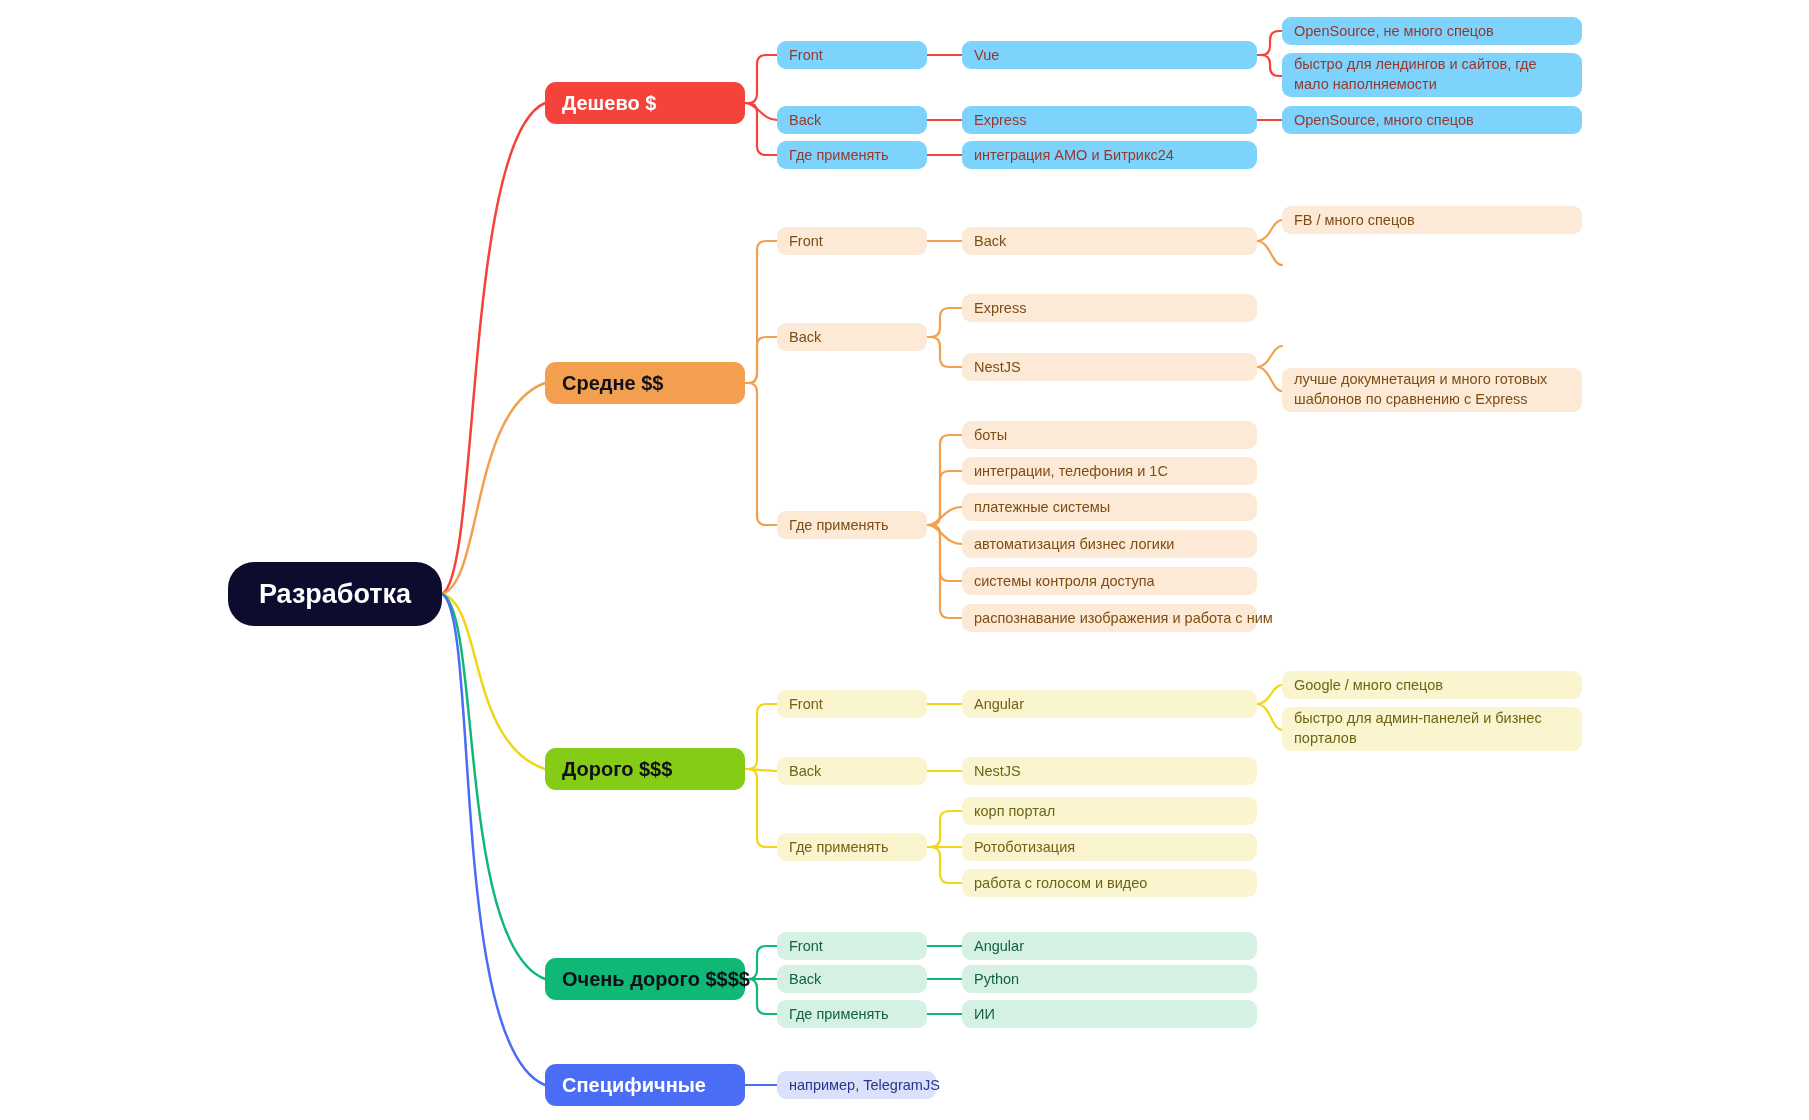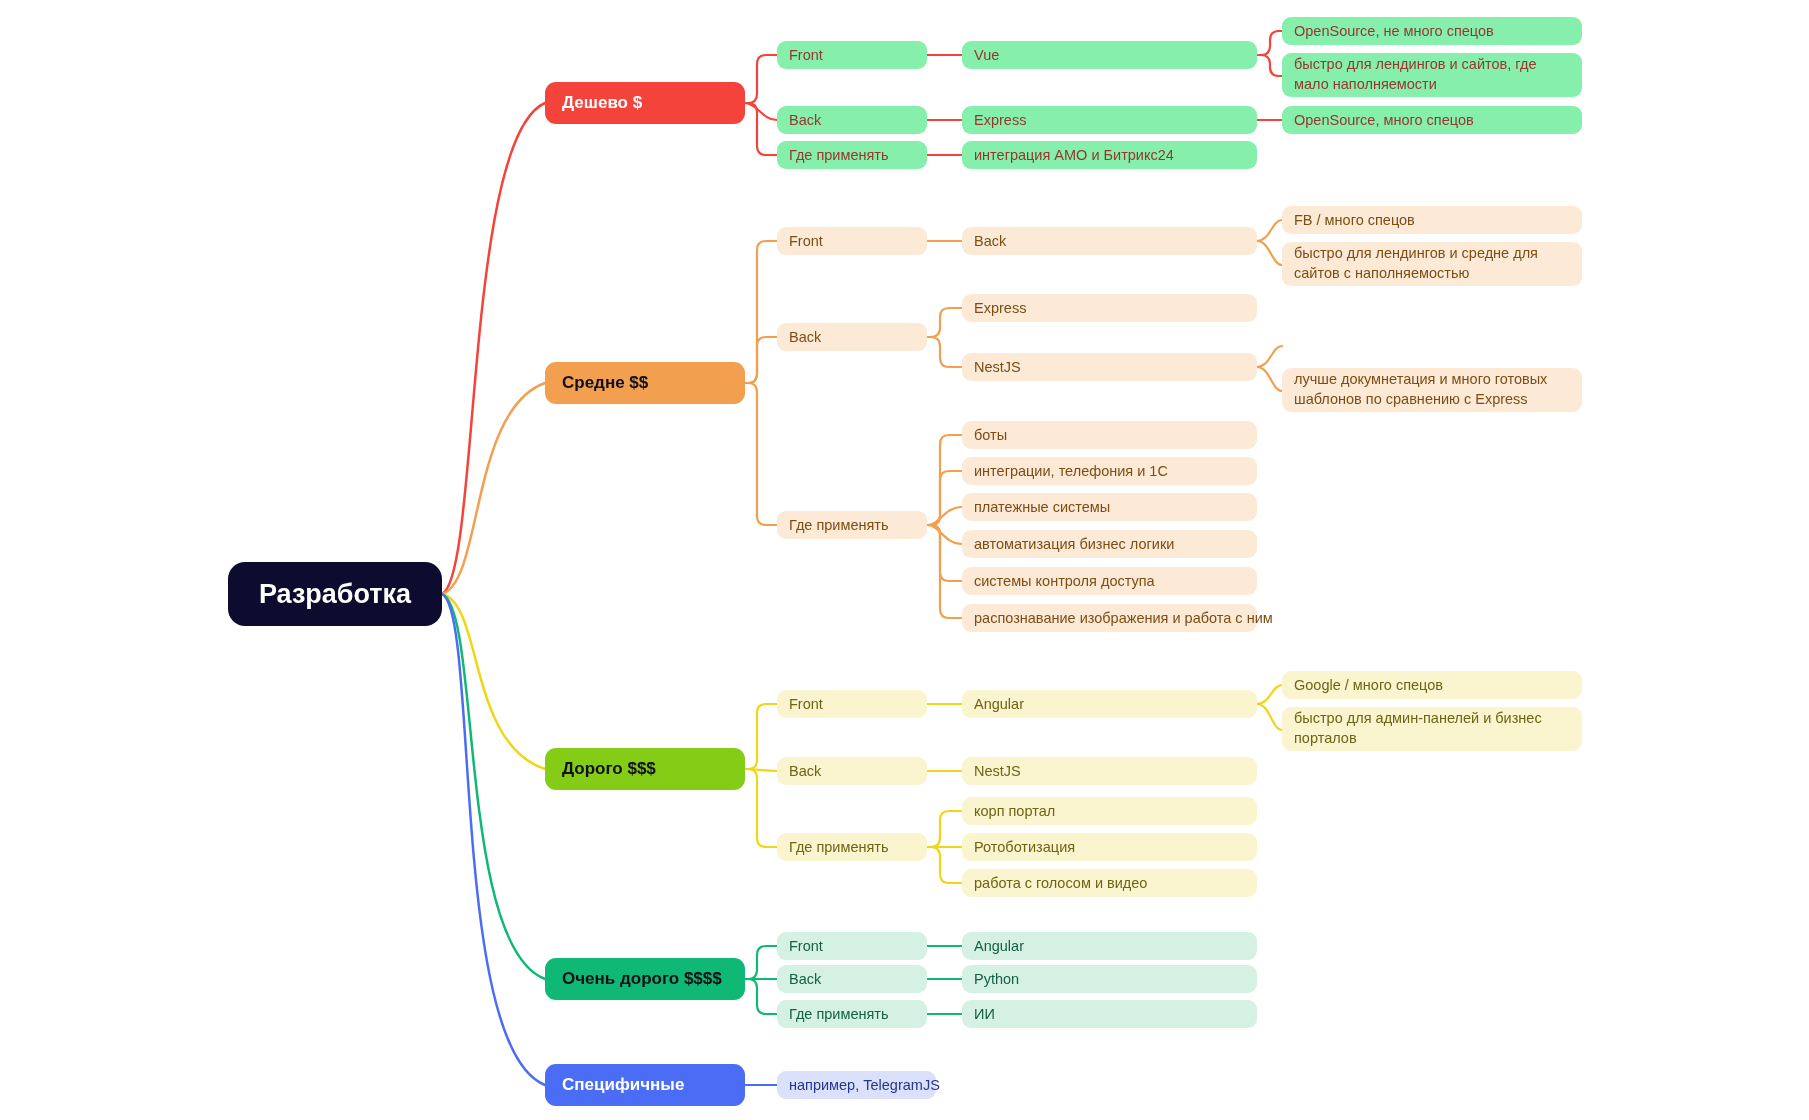--- a/index.html
+++ b/index.html
@@ -19,40 +19,40 @@
     border-radius:9px;
     font-size:14.5px;
     padding:0 12px;
     white-space:nowrap;
   }
   .root{
     left:228px;top:562px;width:214px;height:64px;
     background:#0e0c2e;color:#ffffff;
     font-size:27px;font-weight:bold;
     justify-content:center;
-    border-radius:17px;
+    border-radius:26px;
   }
   .branch{
     left:545px;width:200px;height:42px;
-    font-size:17px;font-weight:bold;
+    font-size:20px;font-weight:bold;
     padding:0 17px;border-radius:11px;
   }
   .l2{left:777px;width:150px;height:28px;}
   .l3{left:962px;width:295px;height:28px;}
   .l4{left:1282px;width:300px;height:28px;}
   .l4.tall{height:44px;white-space:normal;line-height:1.35;padding:4px 12px;}
   .w159{width:159px;}
 
   .red.solid{background:#f4433a;color:#ffffff;}
   .orange.solid{background:#f2a050;color:#111019;}
   .yellow.solid{background:#84cc16;color:#111019;}
   .green.solid{background:#0fb975;color:#111019;}
   .blue.solid{background:#4b6cf5;color:#ffffff;}
 
-  .red.light{background:#86efac;color:#93392e;}
+  .red.light{background:#7dd3fc;color:#93392e;}
   .orange.light{background:#fcead7;color:#7d4d14;}
   .yellow.light{background:#faf4cf;color:#6f6414;}
   .green.light{background:#d5f1e3;color:#136148;}
   .blue.light{background:#dce1fb;color:#24368f;}
 
   path{fill:none;stroke-linecap:round;stroke-linejoin:round;}
   .stroke-red{stroke:#f4433a;}
   .stroke-orange{stroke:#f2a050;}
   .stroke-yellow{stroke:#f0d616;}
   .stroke-green{stroke:#0fb975;}
@@ -151,21 +151,20 @@
   <div class="node l3 orange light" style="top:227px">Back</div>
   <div class="node l3 orange light" style="top:294px">Express</div>
   <div class="node l3 orange light" style="top:353px">NestJS</div>
   <div class="node l3 orange light" style="top:421px">боты</div>
   <div class="node l3 orange light" style="top:457px">интеграции, телефония и 1С</div>
   <div class="node l3 orange light" style="top:493px">платежные системы</div>
   <div class="node l3 orange light" style="top:530px">автоматизация бизнес логики</div>
   <div class="node l3 orange light" style="top:567px">системы контроля доступа</div>
   <div class="node l3 orange light" style="top:604px">распознавание изображения и работа с ним</div>
   <div class="node l4 orange light" style="top:206px">FB / много спецов</div>
-  <div class="node l4 tall orange light" style="top:242px">быстро для лендингов и средне для сайтов с наполняемостью</div>
   <div class="node l4 tall orange light" style="top:368px">лучше докумнетация и много готовых шаблонов по сравнению с Express</div>
 
   <div class="node branch yellow solid" style="top:748px">Дорого $$$</div>
   <div class="node l2 yellow light" style="top:690px">Front</div>
   <div class="node l2 yellow light" style="top:757px">Back</div>
   <div class="node l2 yellow light" style="top:833px">Где применять</div>
   <div class="node l3 yellow light" style="top:690px">Angular</div>
   <div class="node l3 yellow light" style="top:757px">NestJS</div>
   <div class="node l3 yellow light" style="top:797px">корп портал</div>
   <div class="node l3 yellow light" style="top:833px">Ротоботизация</div>

